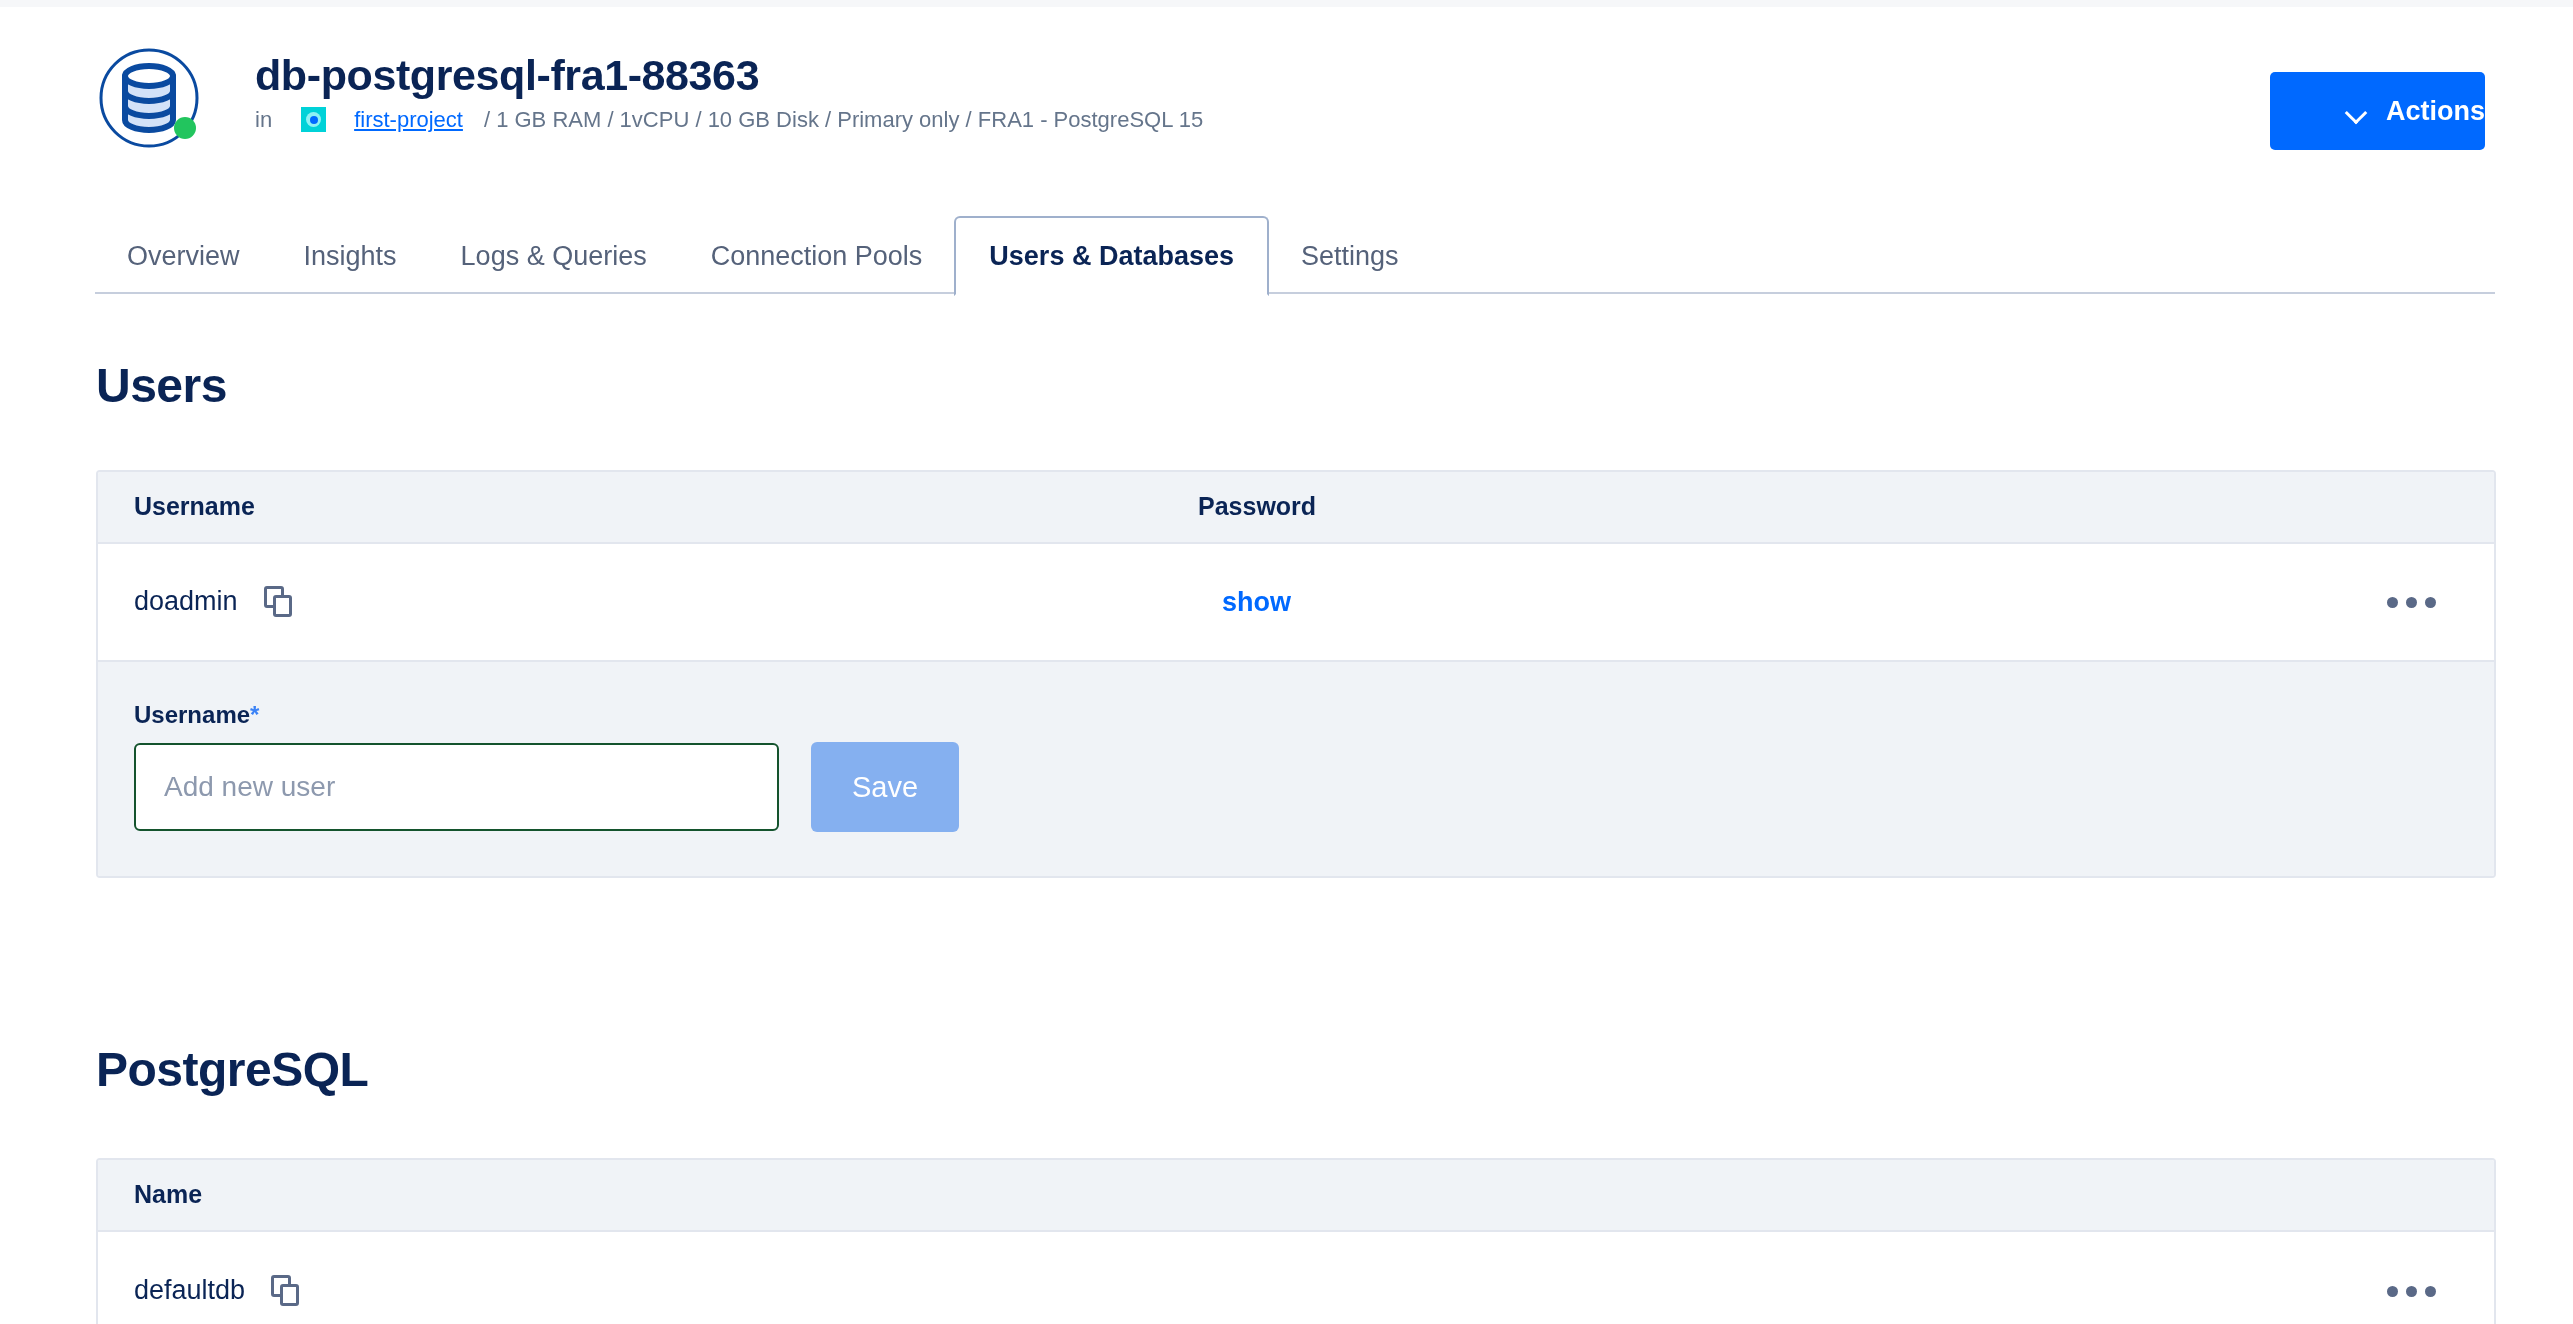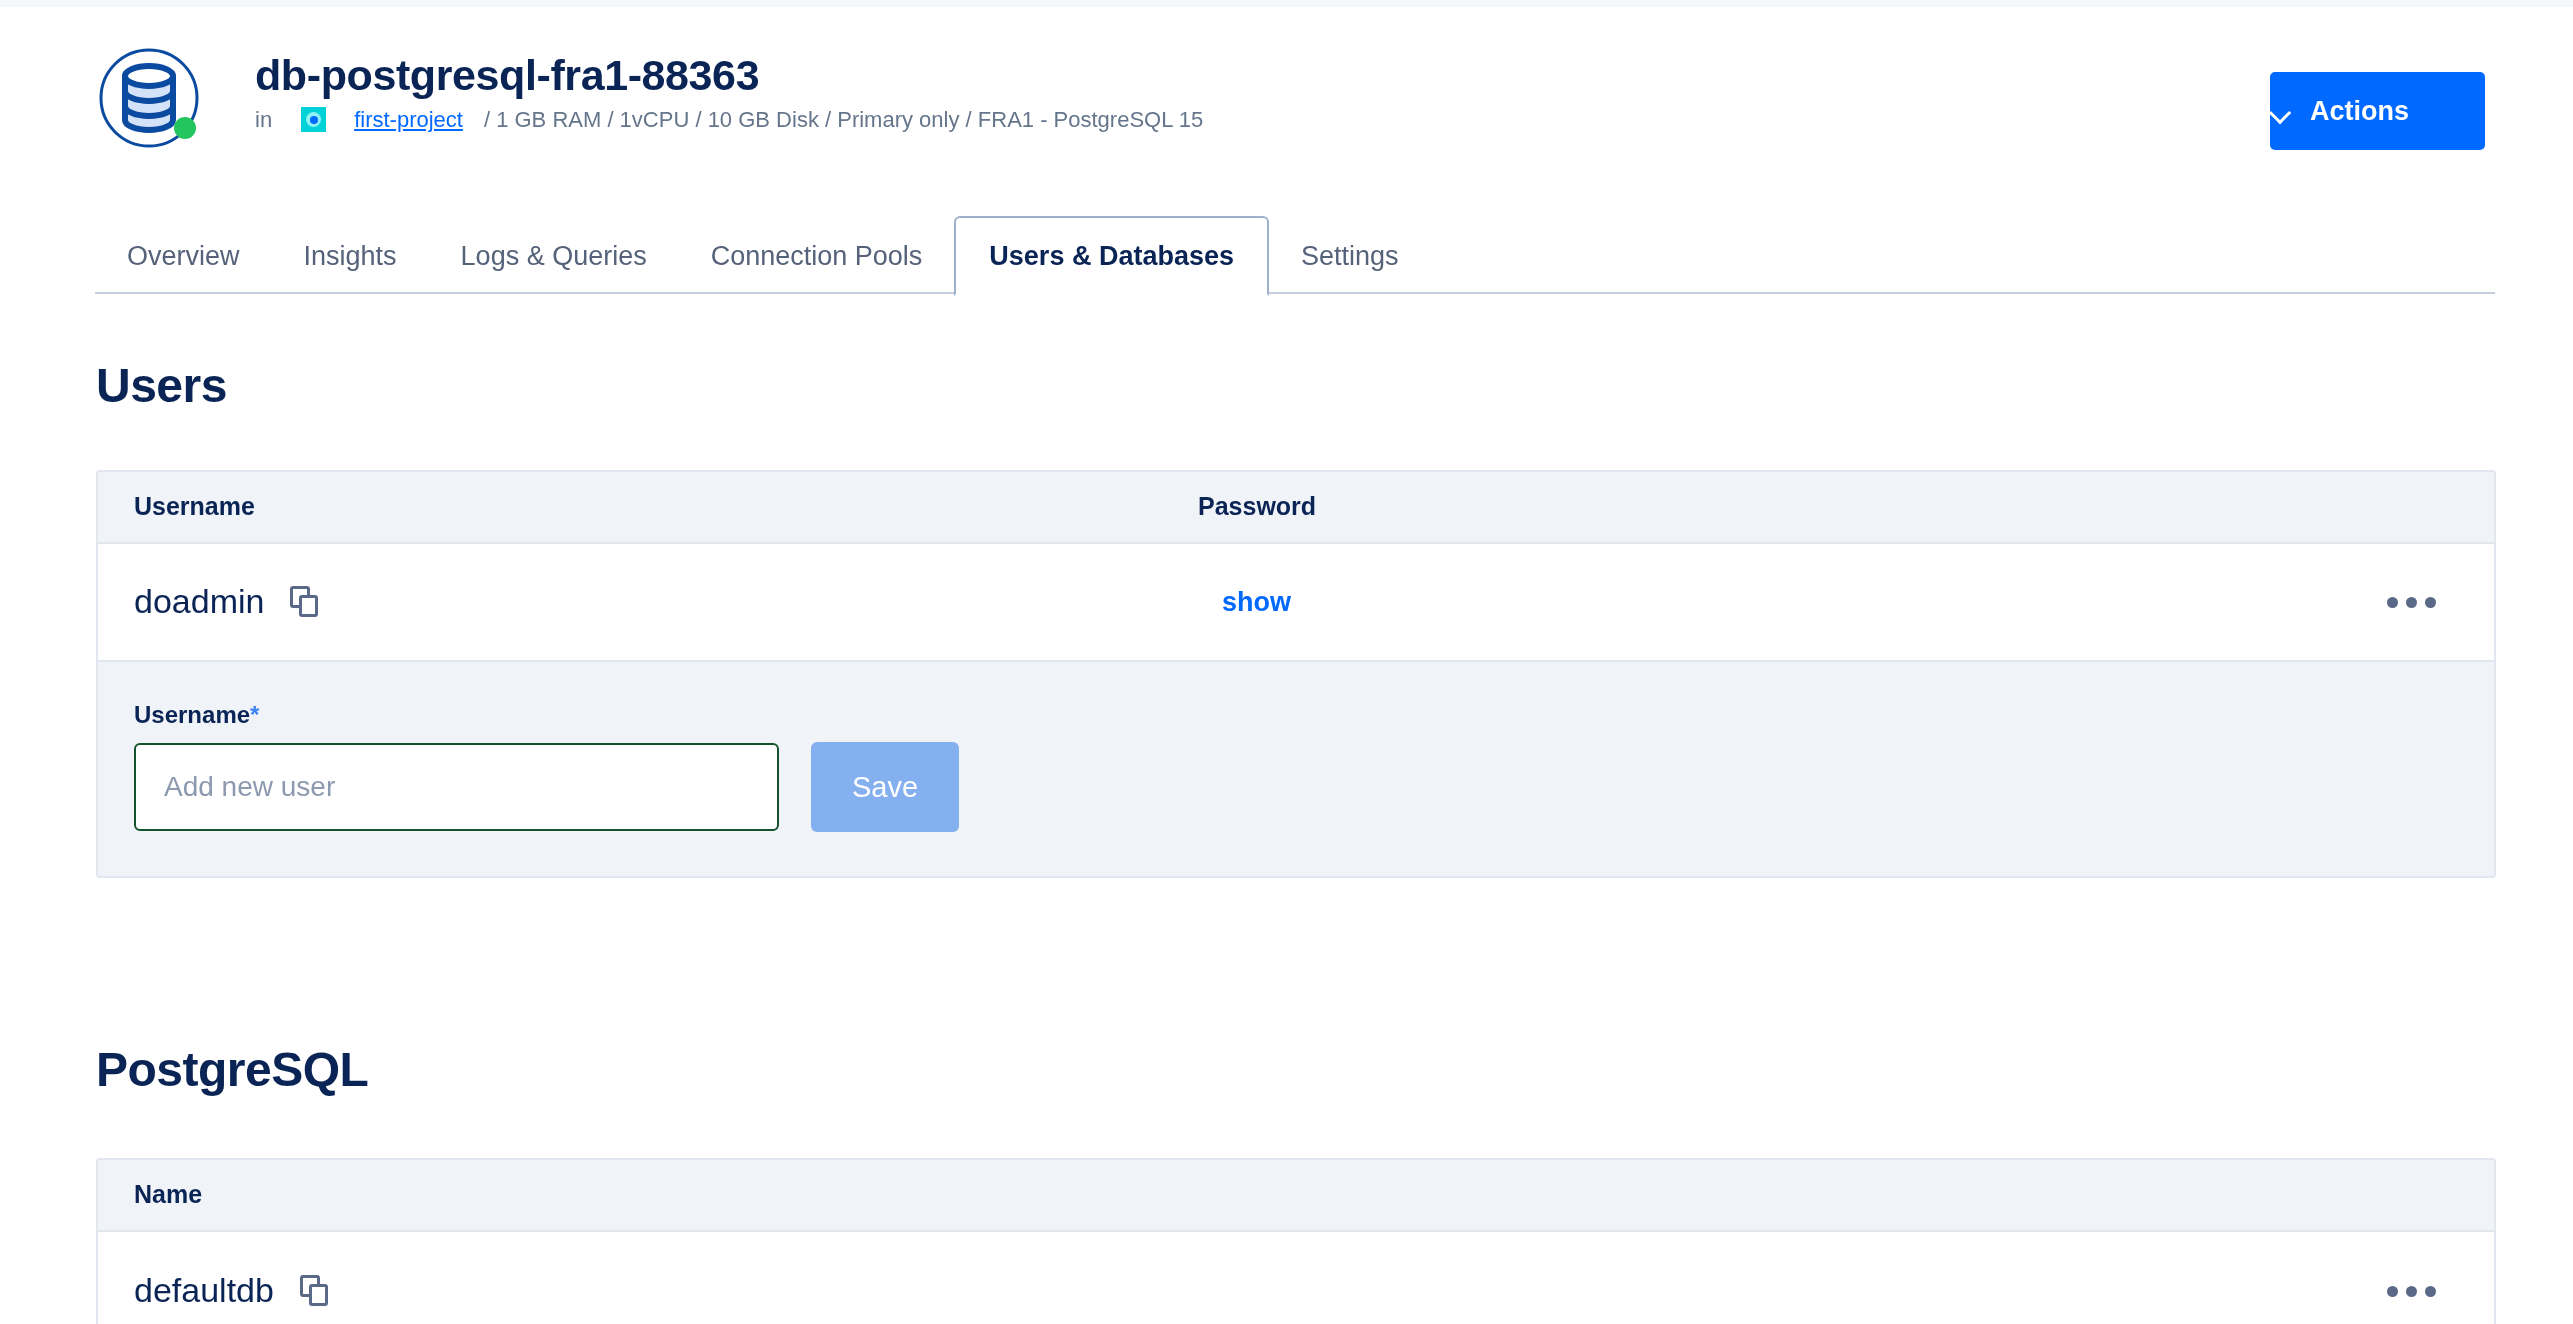--- a/index.html
+++ b/index.html
@@ -95,21 +95,21 @@
     height: 78px;
     background: #0069ff;
     border: none;
     border-radius: 5px;
     color: #ffffff;
     font-size: 27px;
     font-weight: bold;
     font-family: "Liberation Sans", sans-serif;
     display: flex;
     align-items: center;
-    justify-content: flex-start;
+    justify-content: flex-end;
     gap: 18px;
     cursor: pointer;
   }
   .chev {
     width: 22px; height: 13px;
     position: relative;
   }
   .chev::before {
     content: "";
     position: absolute;
@@ -214,21 +214,21 @@
   }
   .row.last { border-bottom: none; }
   .cell-user {
     width: 1100px;
     padding-left: 36px;
     display: flex;
     align-items: center;
     gap: 26px;
   }
   .user-text {
-    font-size: 34px;
+    font-size: 27px;
     color: #0a2455;
     line-height: 1.1;
   }
   .cell-pass {
     width: 700px;
     margin-left: 24px;
   }
   .link-show {
     font-size: 27px;
     color: #0069ff;

